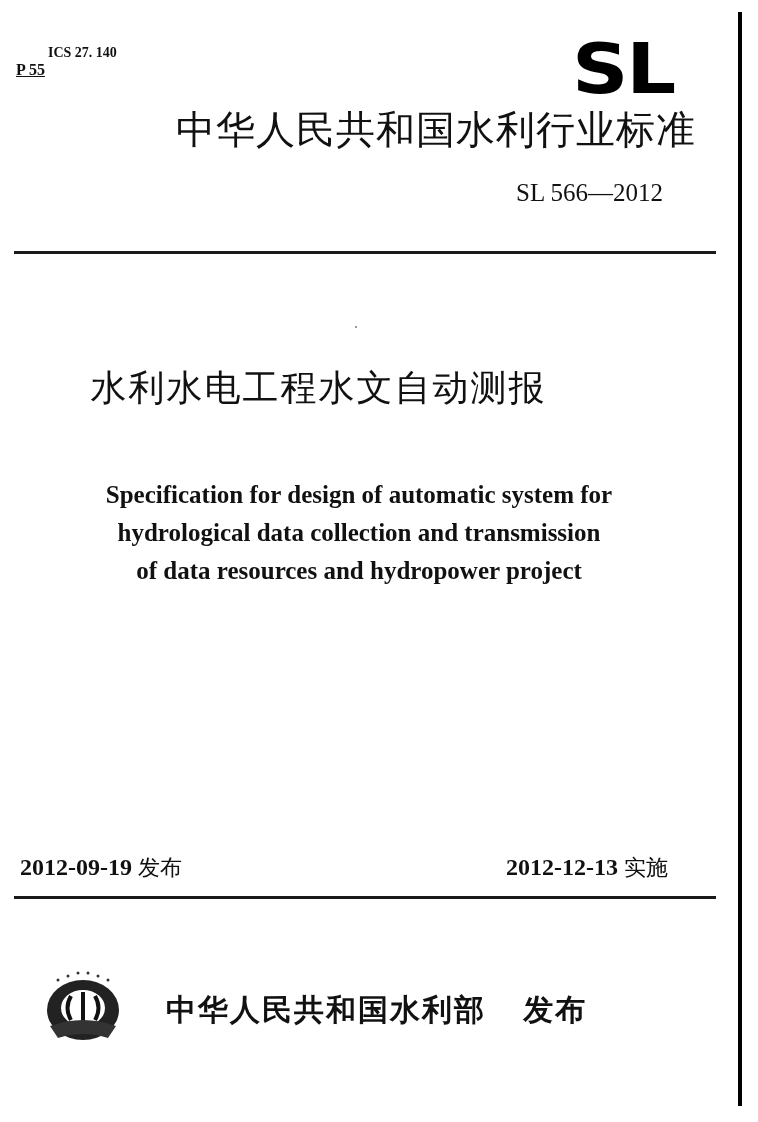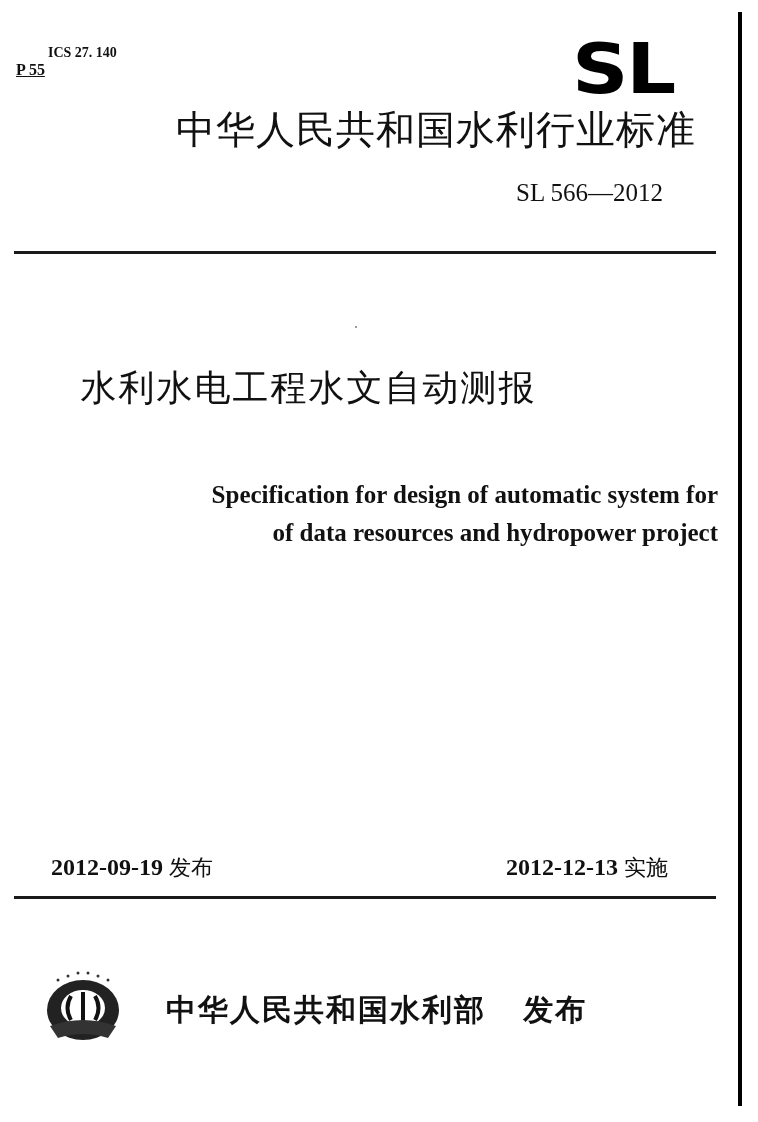--- a/index.html
+++ b/index.html
@@ -19,28 +19,28 @@
     .std-title {
       left: 176px; top: 112px; font-family: "DejaVu Sans", sans-serif; font-size: 39px;
       line-height: 36px; letter-spacing: 1px;
     }
     .std-number { left: 516px; top: 178px; font-size: 25px; font-weight: normal; line-height: 30px; }
     .rule { background: #1a1a1a; height: 3px; }
     .rule-top { left: 14px; top: 251px; width: 702px; }
     .rule-bottom { left: 14px; top: 896px; width: 702px; }
     .vborder { left: 738px; top: 12px; width: 4px; height: 1094px; background: #000; }
     .cn-title {
-      left: 0; width: 617px; top: 360px; text-align: center; font-family: Liberation Serif, serif;
+      left: 10px; width: 617px; top: 360px; text-align: center; font-family: Liberation Serif, serif;
       font-size: 36px; line-height: 56px; letter-spacing: 2px;
     }
     .en-title {
-      left: 0; width: 718px; top: 476px; text-align: right; font-size: 25px; font-weight: bold;
+      left: 0; width: 718px; top: 476px; text-align: center; font-size: 25px; font-weight: bold;
       line-height: 38px;
     }
-    .date-left { left: 20px; top: 852px; font-size: 24px; font-weight: bold; line-height: 30px; margin-left: 31px; }
+    .date-left { left: 20px; top: 852px; font-size: 24px; font-weight: bold; line-height: 30px; }
     .date-right { left: 506px; top: 852px; font-size: 24px; font-weight: bold; line-height: 30px; }
     .date-left .cn, .date-right .cn { font-family: "DejaVu Sans", sans-serif; font-weight: normal; font-size: 22px; }
     .emblem { left: 38px; top: 966px; width: 90px; height: 80px; }
     .publisher {
       left: 166px; top: 990px; font-family: "DejaVu Sans", sans-serif; font-size: 30px; line-height: 40px;
       letter-spacing: 2px; white-space: pre; font-weight: bold;
     }
     .dot { left: 355px; top: 326px; width: 2px; height: 2px; background: #999; }
   </style>
 </head>
@@ -55,20 +55,21 @@
 
 <div class="abs rule rule-top"></div>
 <div class="abs dot"></div>
 
 <div class="abs cn-title">
   <div>水利水电工程水文自动测报</div>
 </div>
 
 <div class="abs en-title">
   <div>Specification for design of automatic system for</div>
+  <div>hydrological data collection and transmission</div>
   <div>of data resources and hydropower project</div>
 </div>
 
 <div class="abs date-left">
   <span>2012-09-19</span>
   <span class="cn">发布</span>
 </div>
 <div class="abs date-right">
   <span>2012-12-13</span>
   <span class="cn">实施</span>

